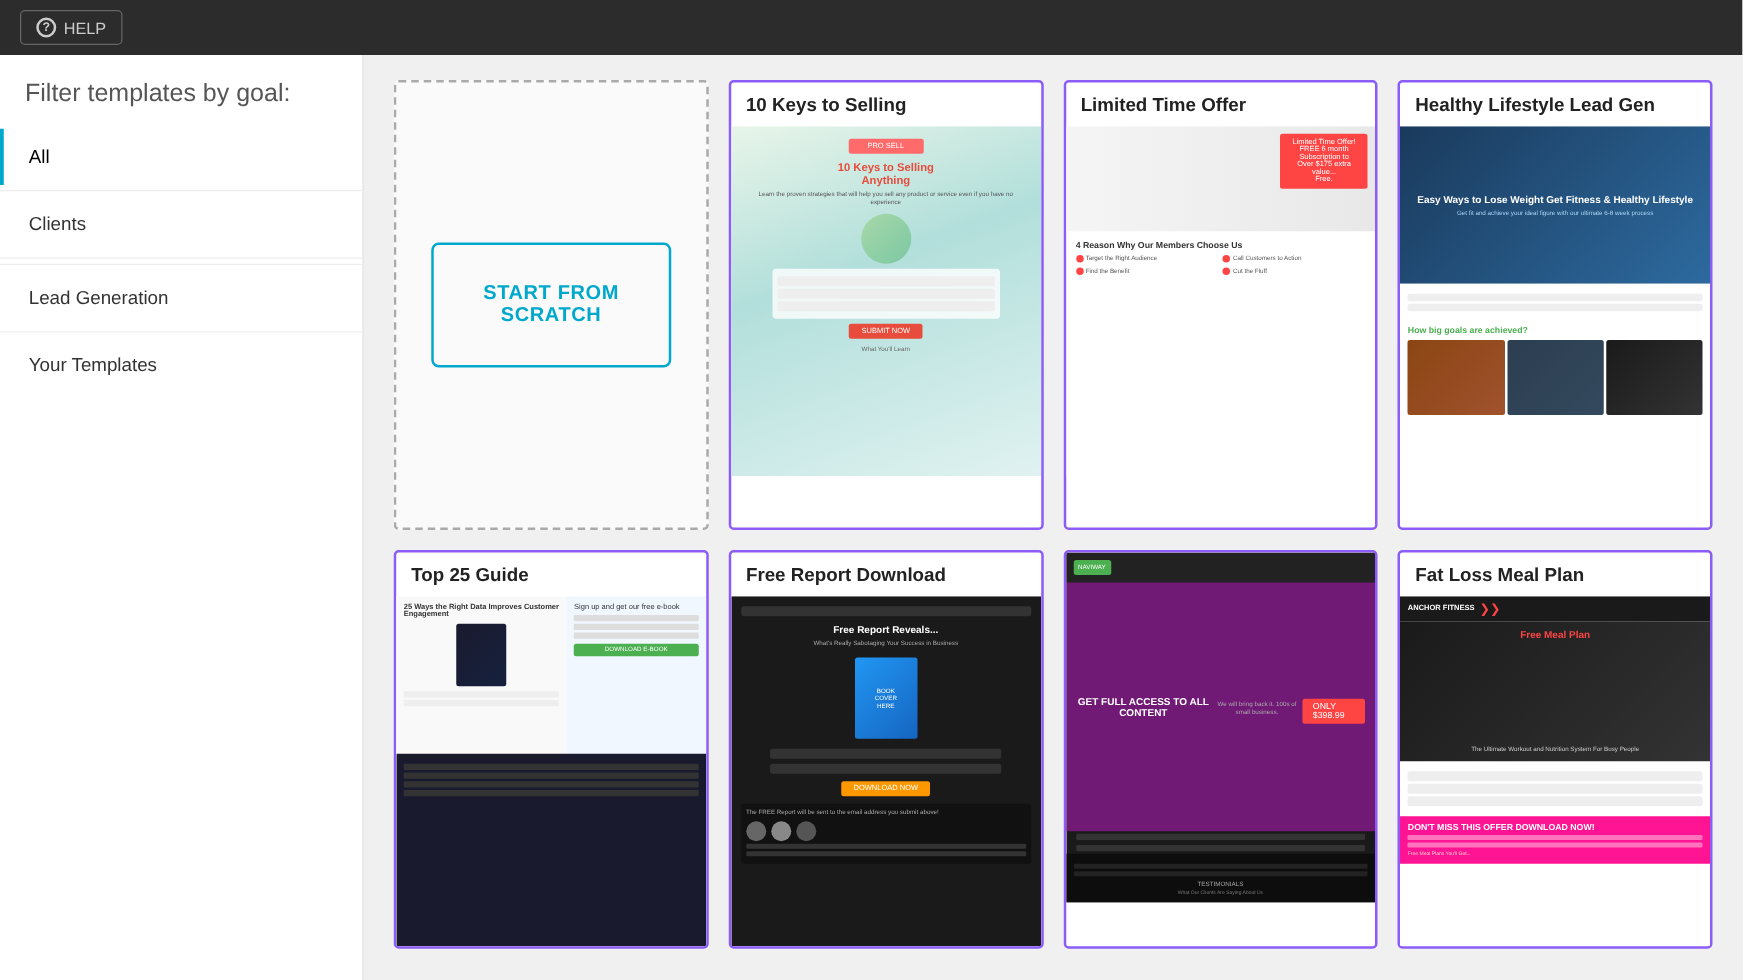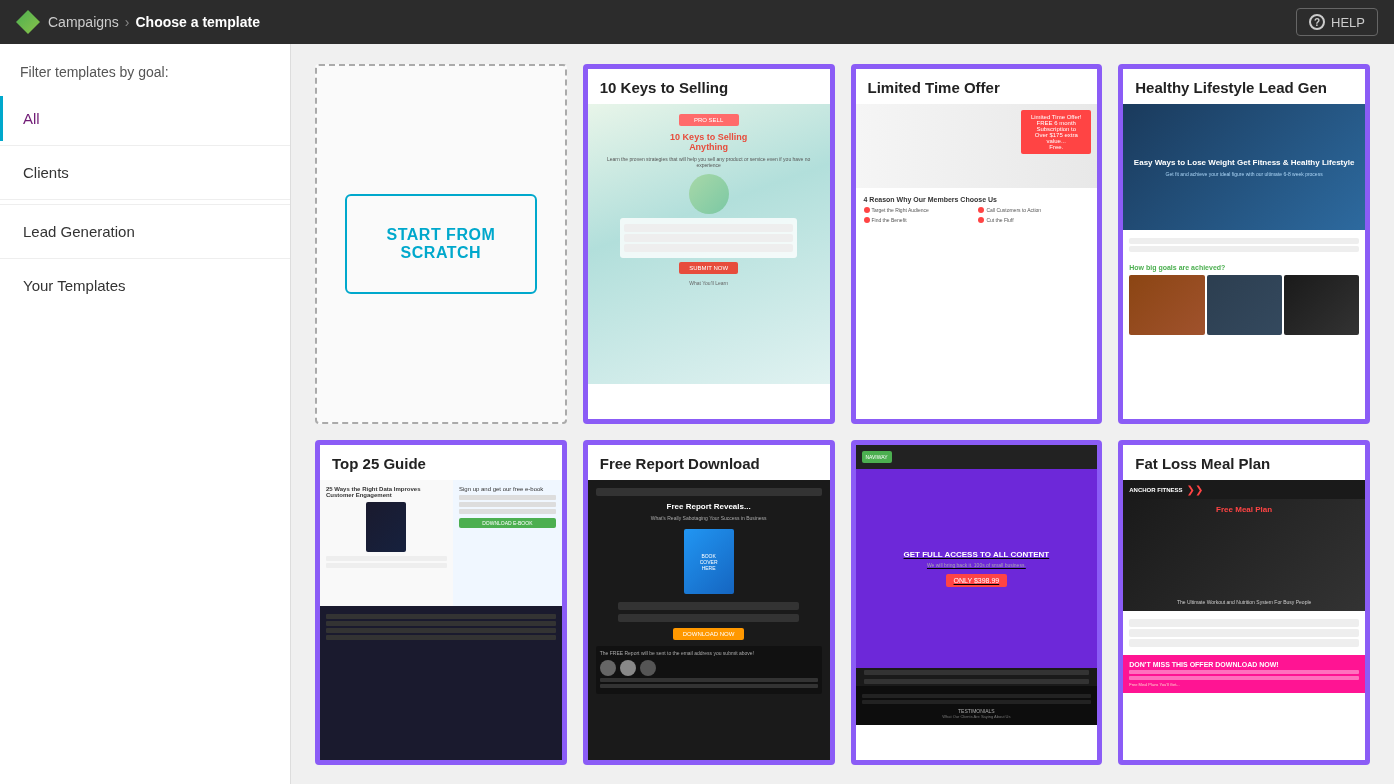--- a/index.html
+++ b/index.html
@@ -38,30 +38,30 @@
     
     .sidebar {
       width: 291px;
       background: #fff;
       border-right: 1px solid #ddd;
       padding: 20px 0;
       flex-shrink: 0;
       overflow-y: auto;
     }
     .sidebar-title {
-      font-size: 14px; color: #555; padding: 0 20px 16px 20px;
+      font-size: 20px; color: #555; padding: 0 20px 16px 20px;
     }
     .sidebar-item {
       padding: 14px 20px;
       font-size: 15px;
       color: #333;
       cursor: pointer;
       border-left: 3px solid transparent;
     }
-    .sidebar-item.active { color: #701a75; border-left-color: #00a8cc; font-weight: 500; }
+    .sidebar-item.active { color: #000000; border-left-color: #00a8cc; font-weight: 500; }
     .sidebar-divider { height: 1px; background: #eee; margin: 4px 0; }
 
     
     .content {
       flex: 1;
       overflow-y: auto;
       padding: 20px 24px;
       background: #f0f0f0;
     }
     .templates-grid {
@@ -69,21 +69,21 @@
       grid-template-columns: repeat(4, 1fr);
       gap: 16px;
     }
 
     
     .template-card {
       background: #fff;
       border-radius: 4px;
       overflow: hidden;
       cursor: pointer;
-      border: 5px solid #8b5cf6;
+      border: 2px solid #8b5cf6;
       transition: box-shadow 0.2s;
     }
     .template-card.scratch {
       border: 2px dashed #aaa;
       background: #fafafa;
       display: flex;
       align-items: center;
       justify-content: center;
       min-height: 360px;
     }
@@ -183,21 +183,21 @@
     .preview-freereport .pfr-lower { width: 100%; margin-top: 6px; background: #111; padding: 4px; border-radius: 2px; }
     .preview-freereport .pfr-lower-line { height: 4px; background: #333; border-radius: 1px; margin: 2px 0; }
 
     .preview-salesvideo {
       background: #1a1a1a;
       height: 100%;
       display: flex; flex-direction: column;
     }
     .preview-salesvideo .psv-logo { background: #222; padding: 6px; display: flex; align-items: center; gap: 4px; }
     .preview-salesvideo .psv-logo-badge { width: 30px; height: 12px; background: #4CAF50; border-radius: 2px; font-size: 5px; color: #fff; display: flex; align-items: center; justify-content: center; }
-    .preview-salesvideo .psv-hero { flex: 1; background: #6d28d9; display: flex; flex-direction: column; align-items: center; justify-content: center; padding: 8px; text-decoration: underline; }
+    .preview-salesvideo .psv-hero { flex: 1; background: #701a75; display: flex; flex-direction: row; align-items: center; justify-content: center; padding: 8px; }
     .preview-salesvideo .psv-hero-title { color: #fff; font-size: 8px; font-weight: bold; text-align: center; }
     .preview-salesvideo .psv-hero-sub { color: #aaa; font-size: 5px; text-align: center; margin-top: 3px; }
     .preview-salesvideo .psv-price { background: #ff4444; color: #fff; font-size: 7px; padding: 3px 8px; border-radius: 2px; margin-top: 6px; }
     .preview-salesvideo .psv-line { height: 5px; background: #333; border-radius: 1px; margin: 2px 8px; }
     .preview-salesvideo .psv-footer { background: #0d0d0d; padding: 6px; }
     .preview-salesvideo .psv-footer-line { height: 4px; background: #222; border-radius: 1px; margin: 2px 0; }
 
     .preview-fatloss {
       background: #fff;
       height: 100%;
@@ -212,28 +212,20 @@
     .preview-fatloss .pfl-form { padding: 6px; }
     .preview-fatloss .pfl-form-line { height: 8px; background: #eee; border-radius: 2px; margin: 2px 0; }
     .preview-fatloss .pfl-pink { background: #ff1493; padding: 6px; }
     .preview-fatloss .pfl-pink-title { color: #fff; font-size: 7px; font-weight: bold; }
     .preview-fatloss .pfl-pink-line { height: 4px; background: rgba(255,255,255,0.4); border-radius: 1px; margin: 2px 0; }
   </style>
 </head>
 <body>
 
 <header class="header">
-  <div class="header-left">
-    <div class="logo-icon"></div>
-    <nav class="breadcrumb">
-      <span class="breadcrumb-campaigns">Campaigns</span>
-      <span class="breadcrumb-arrow">›</span>
-      <span class="breadcrumb-current">Choose a template</span>
-    </nav>
-  </div>
   <button class="help-btn">
     <div class="help-icon">?</div>
     <span>HELP</span>
   </button>
 </header>
 
 <div class="main">
 
   <aside class="sidebar">
     <div class="sidebar-title">Filter templates by goal:</div>

